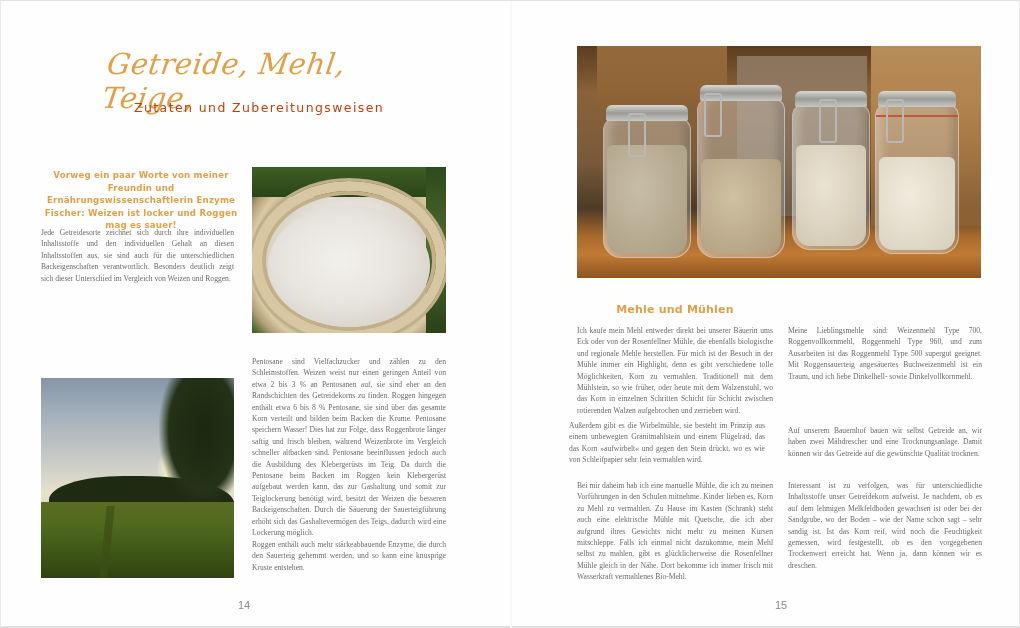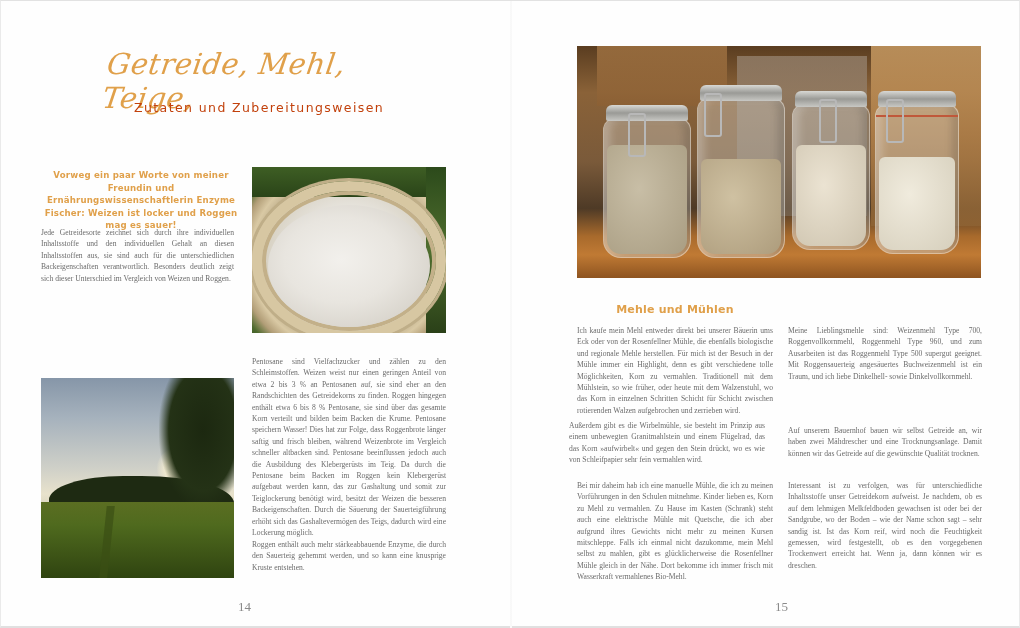--- a/index.html
+++ b/index.html
@@ -48,21 +48,21 @@
     .jar-2 { left: 120px; top: 52px; width: 88px; height: 160px; background: rgba(220,220,215,0.35); }
     .jar-2 .fill { top: 60px; background: radial-gradient(ellipse at 40% 40%, #cfc1a2, #ad9c7c); }
     .jar-3 { left: 215px; top: 58px; width: 78px; height: 146px; background: rgba(220,220,215,0.35); }
     .jar-3 .fill { top: 40px; background: radial-gradient(ellipse at 40% 40%, #ebe3d2, #cdc3ae); }
     .jar-4 { left: 298px; top: 58px; width: 84px; height: 150px; background: rgba(220,220,215,0.35); }
     .jar-4 .fill { top: 52px; background: radial-gradient(ellipse at 40% 40%, #f0ebdd, #d6cfbc); }
     .jar-4 .seal { position: absolute; left: 0; right: 0; top: 10px; height: 2px; background: #c0583a; }
 
     .section-heading { position: absolute; left: 576px; top: 302px; width: 196px; text-align: center; font-family: "DejaVu Sans", sans-serif; font-weight: bold; font-size: 11px; color: #e0a04a; letter-spacing: 0.2px; }
 
-    .page-number { position: absolute; top: 598px; font-family: Liberation Serif, serif; font-size: 13px; color: #8a8a8a; }
+    .page-number { position: absolute; top: 598px; font-family: Liberation Sans, sans-serif; font-size: 11px; color: #8a8a8a; }
   </style>
 </head>
 <body>
 
 <div class="spread">
   <div class="gutter"></div>
 
   <h1 class="title-script">Getreide, Mehl, Teige,</h1>
   <div class="subtitle">Zutaten und Zubereitungsweisen</div>
 

